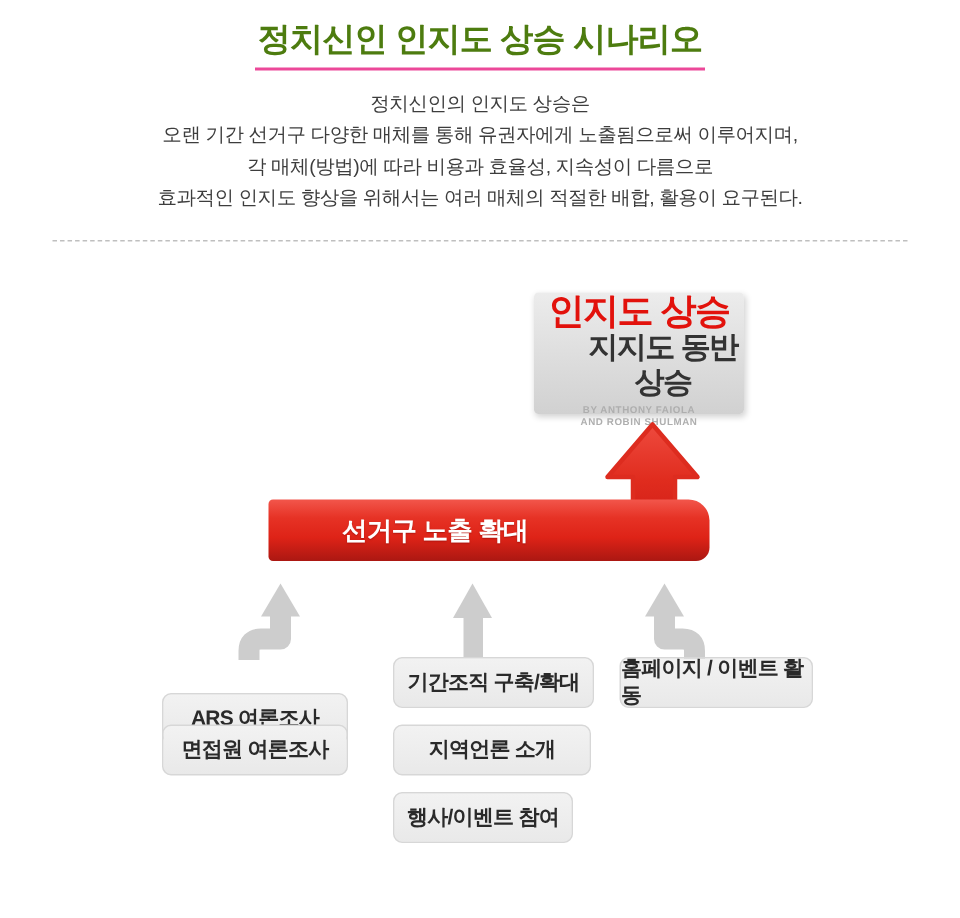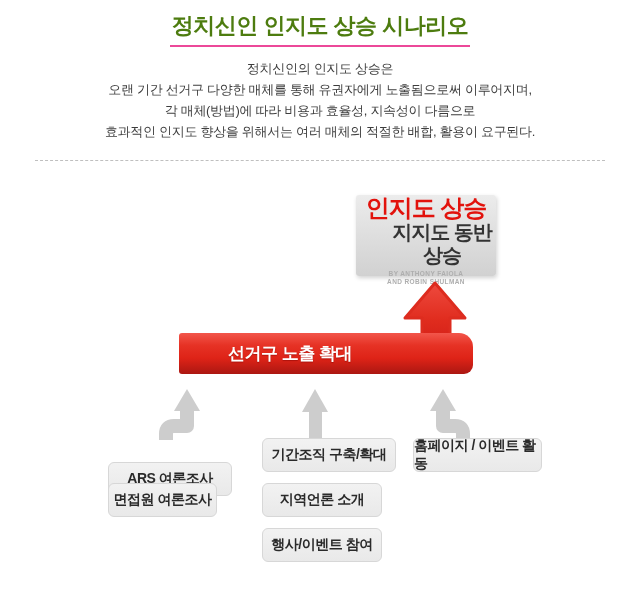--- a/index.html
+++ b/index.html
@@ -49,22 +49,22 @@
   
   .mbox{
     position:absolute;height:34px;border:1px solid #d7d7d7;border-radius:6px;
     background:linear-gradient(180deg,#f2f2f2 0%,#e9e9e9 100%);
     display:flex;align-items:center;justify-content:center;box-sizing:border-box;
     font-size:14px;font-weight:600;color:#2a2a2a;letter-spacing:-0.5px;
   }
   .b1{left:108px;top:462px;width:124px;}
   .b2{left:262px;top:438px;width:134px;}
   .b3{left:413px;top:438px;width:129px;}
-  .b4{left:108px;top:483px;width:109px;}
-  .b5{left:262px;top:483px;width:120px;}
+  .b4{left:108px;top:483px;width:124px;}
+  .b5{left:262px;top:483px;width:132px;}
   .b6{left:262px;top:528px;width:120px;}
 </style>
 </head>
 <body>
 
 <div class="canvas">
 
   <div class="page-title">
     <span>정치신인 인지도 상승 시나리오</span>
   </div>

